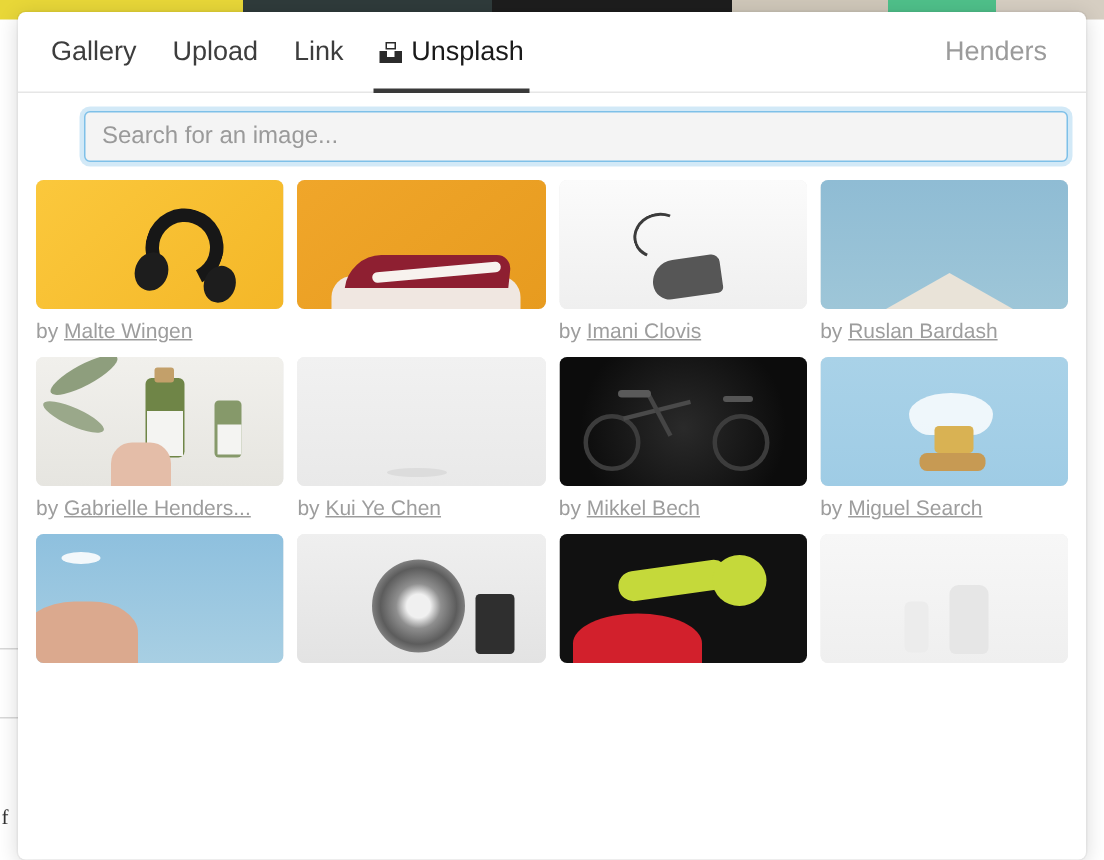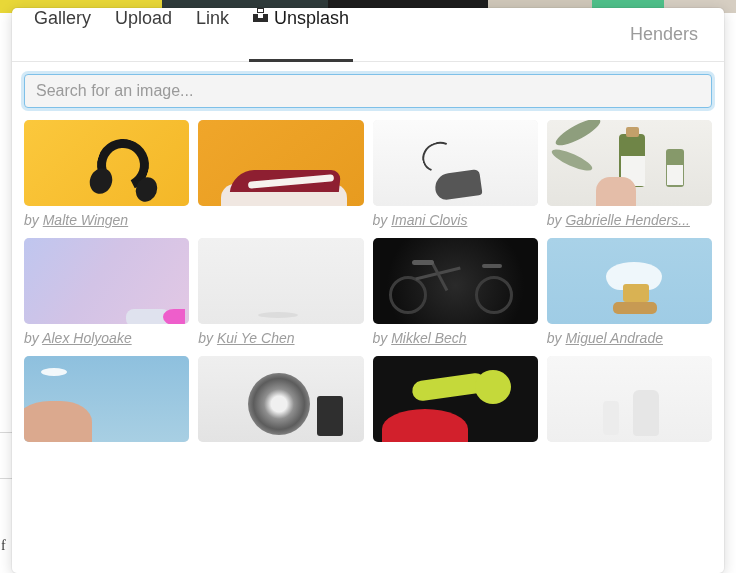--- a/index.html
+++ b/index.html
@@ -51,20 +51,21 @@
     height: 54px;
     display: flex;
     align-items: center;
     padding: 0 16px 0 10px;
     border-bottom: 1px solid #e6e6e6;
   }
   .tab {
     position: relative;
     height: 54px;
     display: flex;
+    align-items: center;
     gap: 6px;
     padding: 0 12px;
     font-size: 18px;
     color: #3d3d3d;
     cursor: pointer;
     white-space: nowrap;
   }
   .tab.active { color: #1a1a1a; }
   .tab.active::after {
     content: "";
@@ -100,21 +101,21 @@
     margin-left: auto;
     font-size: 18px;
     color: #9b9b9b;
     padding: 0 10px;
     cursor: pointer;
     background: none; border: none;
     font-family: inherit;
   }
 
   
-  #search-wrap { padding: 12px 12px 8px 12px; }
+  #search-wrap { padding: 12px 12px 8px 12px; margin-left: 32px; }
   #search-input {
     width: 100%;
     height: 34px;
     border: 1px solid #7ec0e8;
     border-radius: 4px;
     background: #f4f4f4;
     padding: 0 11px;
     font-size: 16px;
     color: #4a4a4a;
     font-family: inherit;
@@ -140,21 +141,20 @@
     background: #eee;
   }
   .credit {
     margin-top: 5px;
     font-size: 14px;
     color: #9d9d9d;
     white-space: nowrap;
     overflow: hidden;
     text-overflow: ellipsis;
     line-height: 18px;
-    font-style: italic;
   }
   .credit a {
     color: #9d9d9d;
     text-decoration: underline;
   }
 
   
   .art { position: absolute; inset: 0; }
   .sh { position: absolute; }
 
@@ -334,44 +334,43 @@
         <div class="thumb">
           <div class="art t-greyshoe">
             <div class="sh lace"></div>
             <div class="sh body"></div>
           </div>
         </div>
         <div class="credit"><span>by</span> <a>Imani Clovis</a></div>
       </div>
       <div class="card">
         <div class="thumb">
+          <div class="art t-roof">
+            <div class="sh peak"></div>
+          </div>
+        </div>
+        <div class="credit"><span>by</span> <a>Ruslan Bardash</a></div>
+      </div>
+      <div class="card">
+        <div class="thumb">
           <div class="art t-bottle">
             <div class="sh leaf1"></div>
             <div class="sh leaf2"></div>
             <div class="sh big"></div>
             <div class="sh biglabel"></div>
             <div class="sh cap"></div>
             <div class="sh small"></div>
             <div class="sh smalllabel"></div>
             <div class="sh hand"></div>
           </div>
         </div>
         <div class="credit"><span>by</span> <a>Gabrielle Henders...</a></div>
       </div>
       <div class="card">
         <div class="thumb">
-          <div class="art t-lavender">
-            <div class="sh blob"></div>
-            <div class="sh pink"></div>
-          </div>
-        </div>
-        <div class="credit"><span>by</span> <a>Alex Holyoake</a></div>
-      </div>
-      <div class="card">
-        <div class="thumb">
           <div class="art t-white">
             <div class="sh dim"></div>
           </div>
         </div>
         <div class="credit"><span>by</span> <a>Kui Ye Chen</a></div>
       </div>
       <div class="card">
         <div class="thumb">
           <div class="art t-bike">
             <div class="sh w1"></div>
@@ -385,21 +384,21 @@
         <div class="credit"><span>by</span> <a>Mikkel Bech</a></div>
       </div>
       <div class="card">
         <div class="thumb">
           <div class="art t-glass">
             <div class="sh bowl"></div>
             <div class="sh stem"></div>
             <div class="sh base"></div>
           </div>
         </div>
-        <div class="credit"><span>by</span> <a>Miguel Andrade</a></div>
+        <div class="credit"><span>by</span> <a>Miguel Search</a></div>
       </div>
       <div class="card">
         <div class="thumb">
           <div class="art t-sky">
             <div class="sh cloud"></div>
             <div class="sh hand"></div>
           </div>
         </div>
       </div>
       <div class="card">

